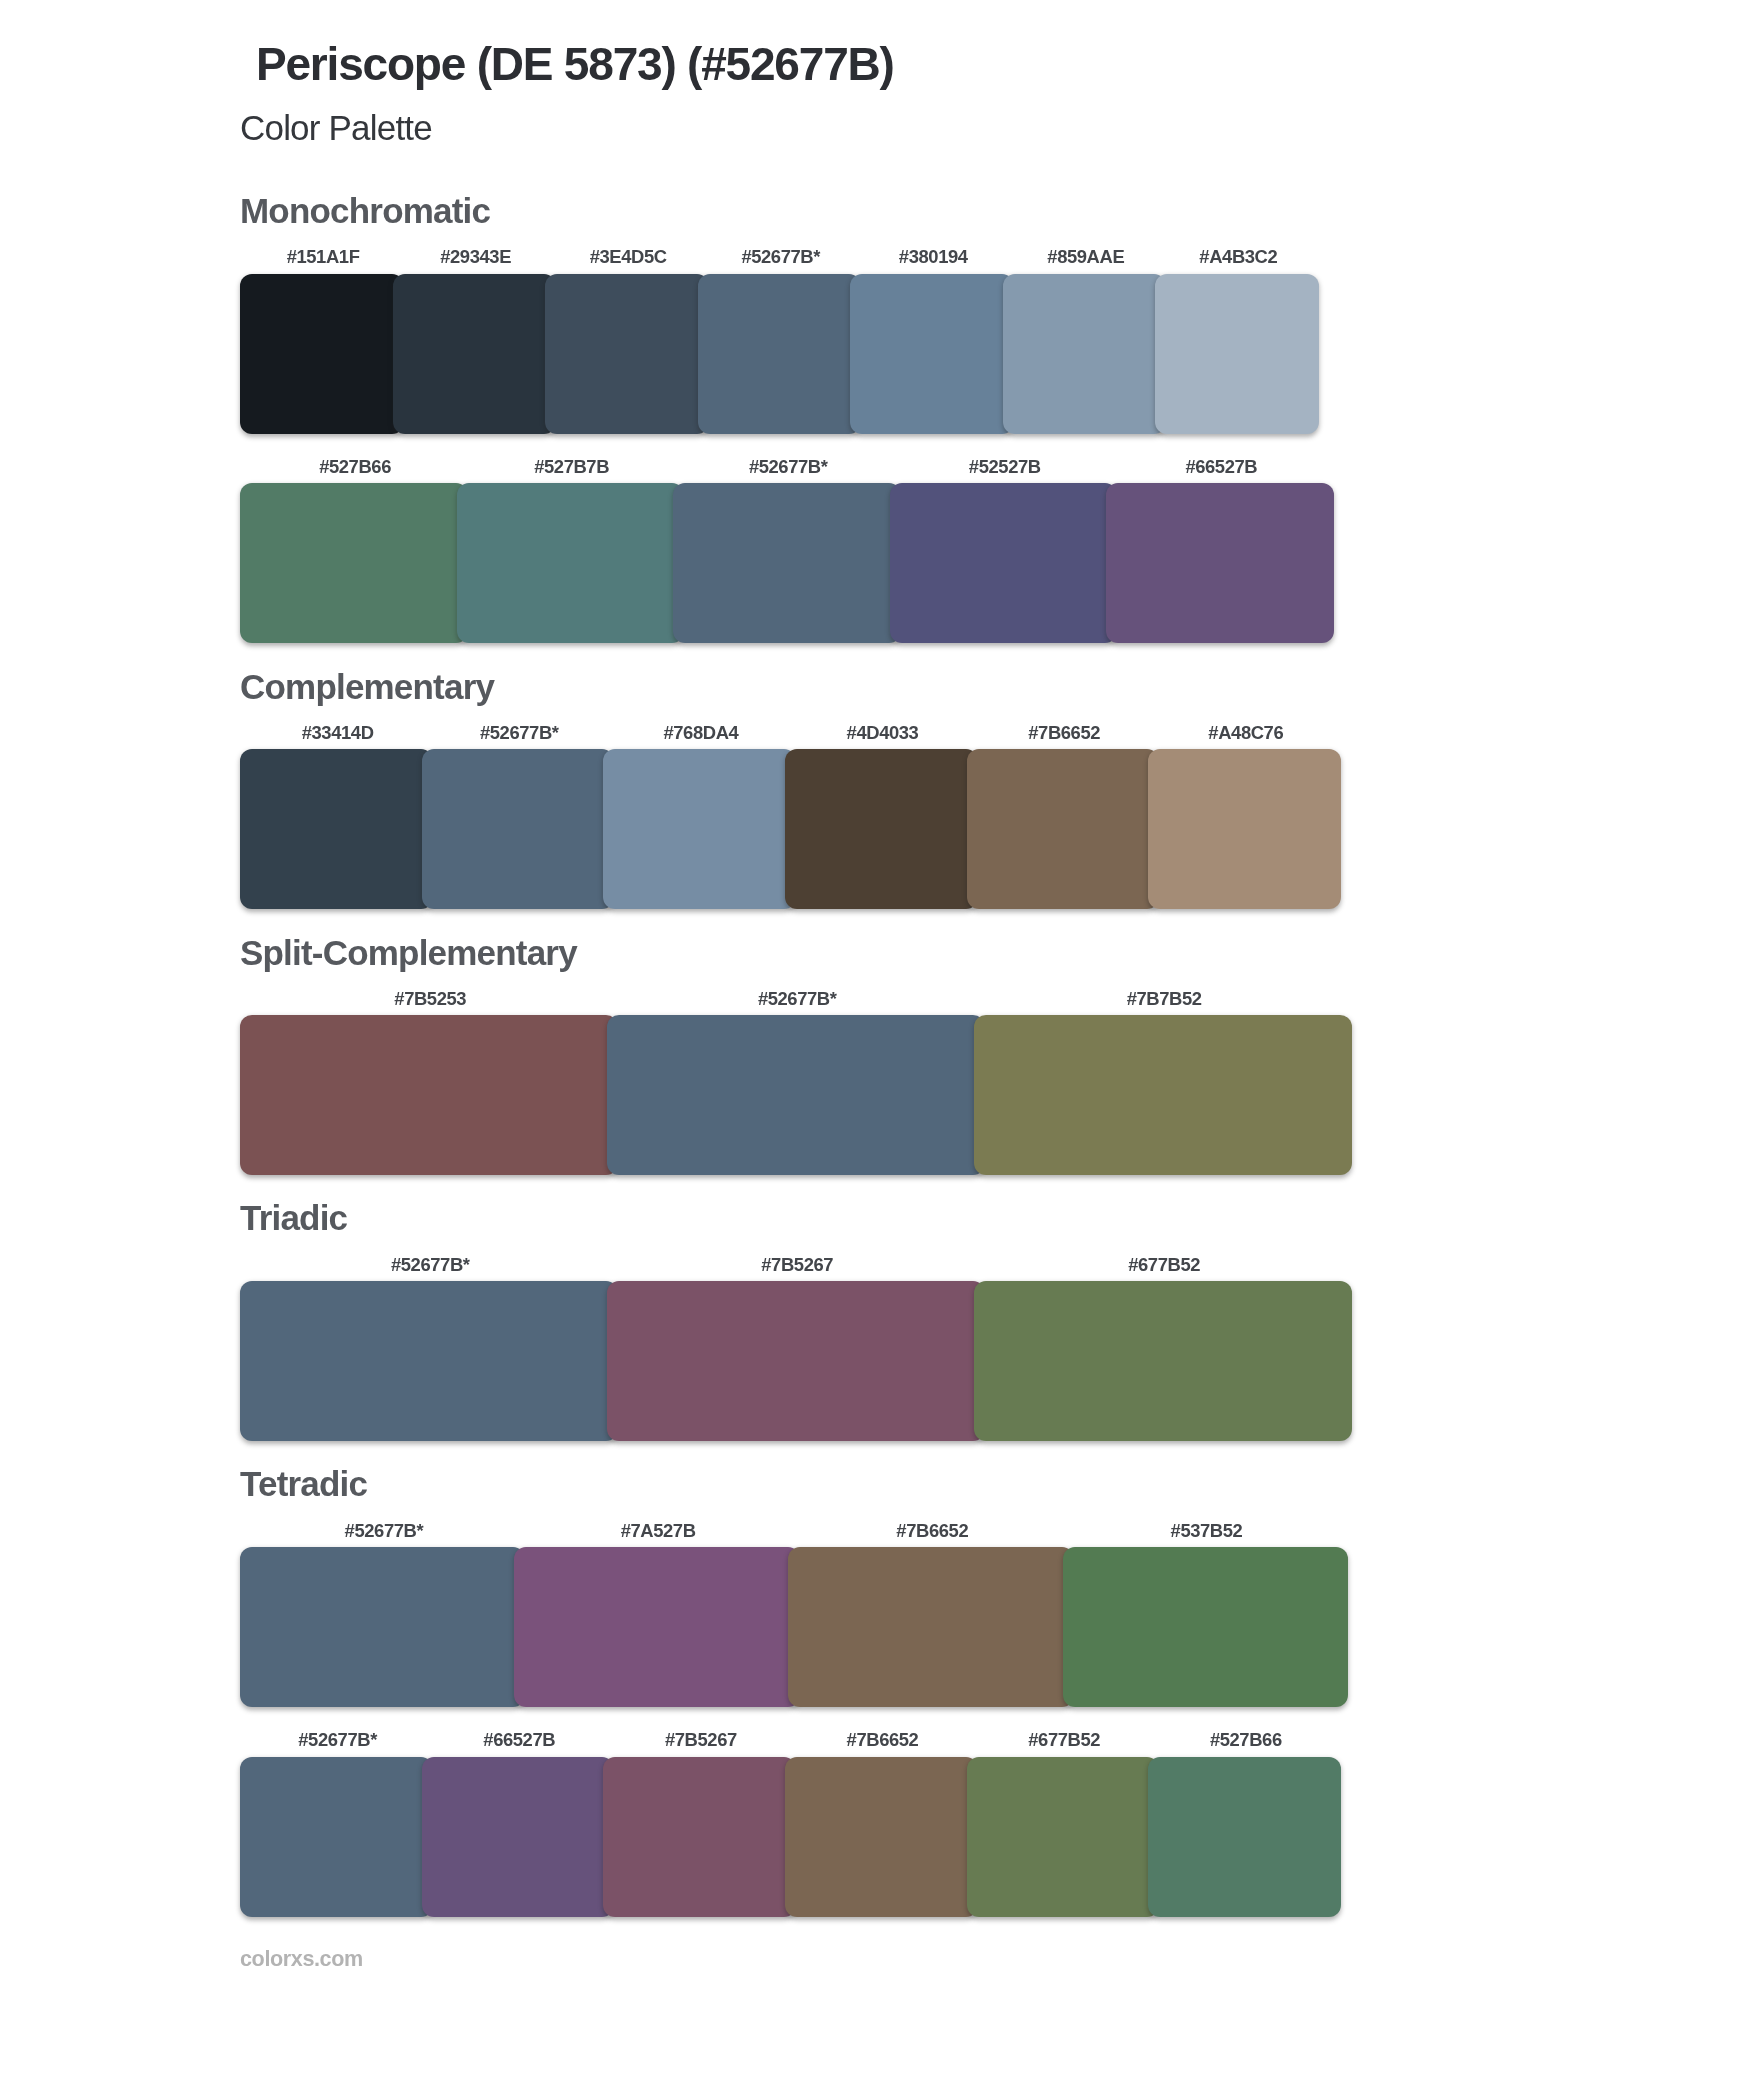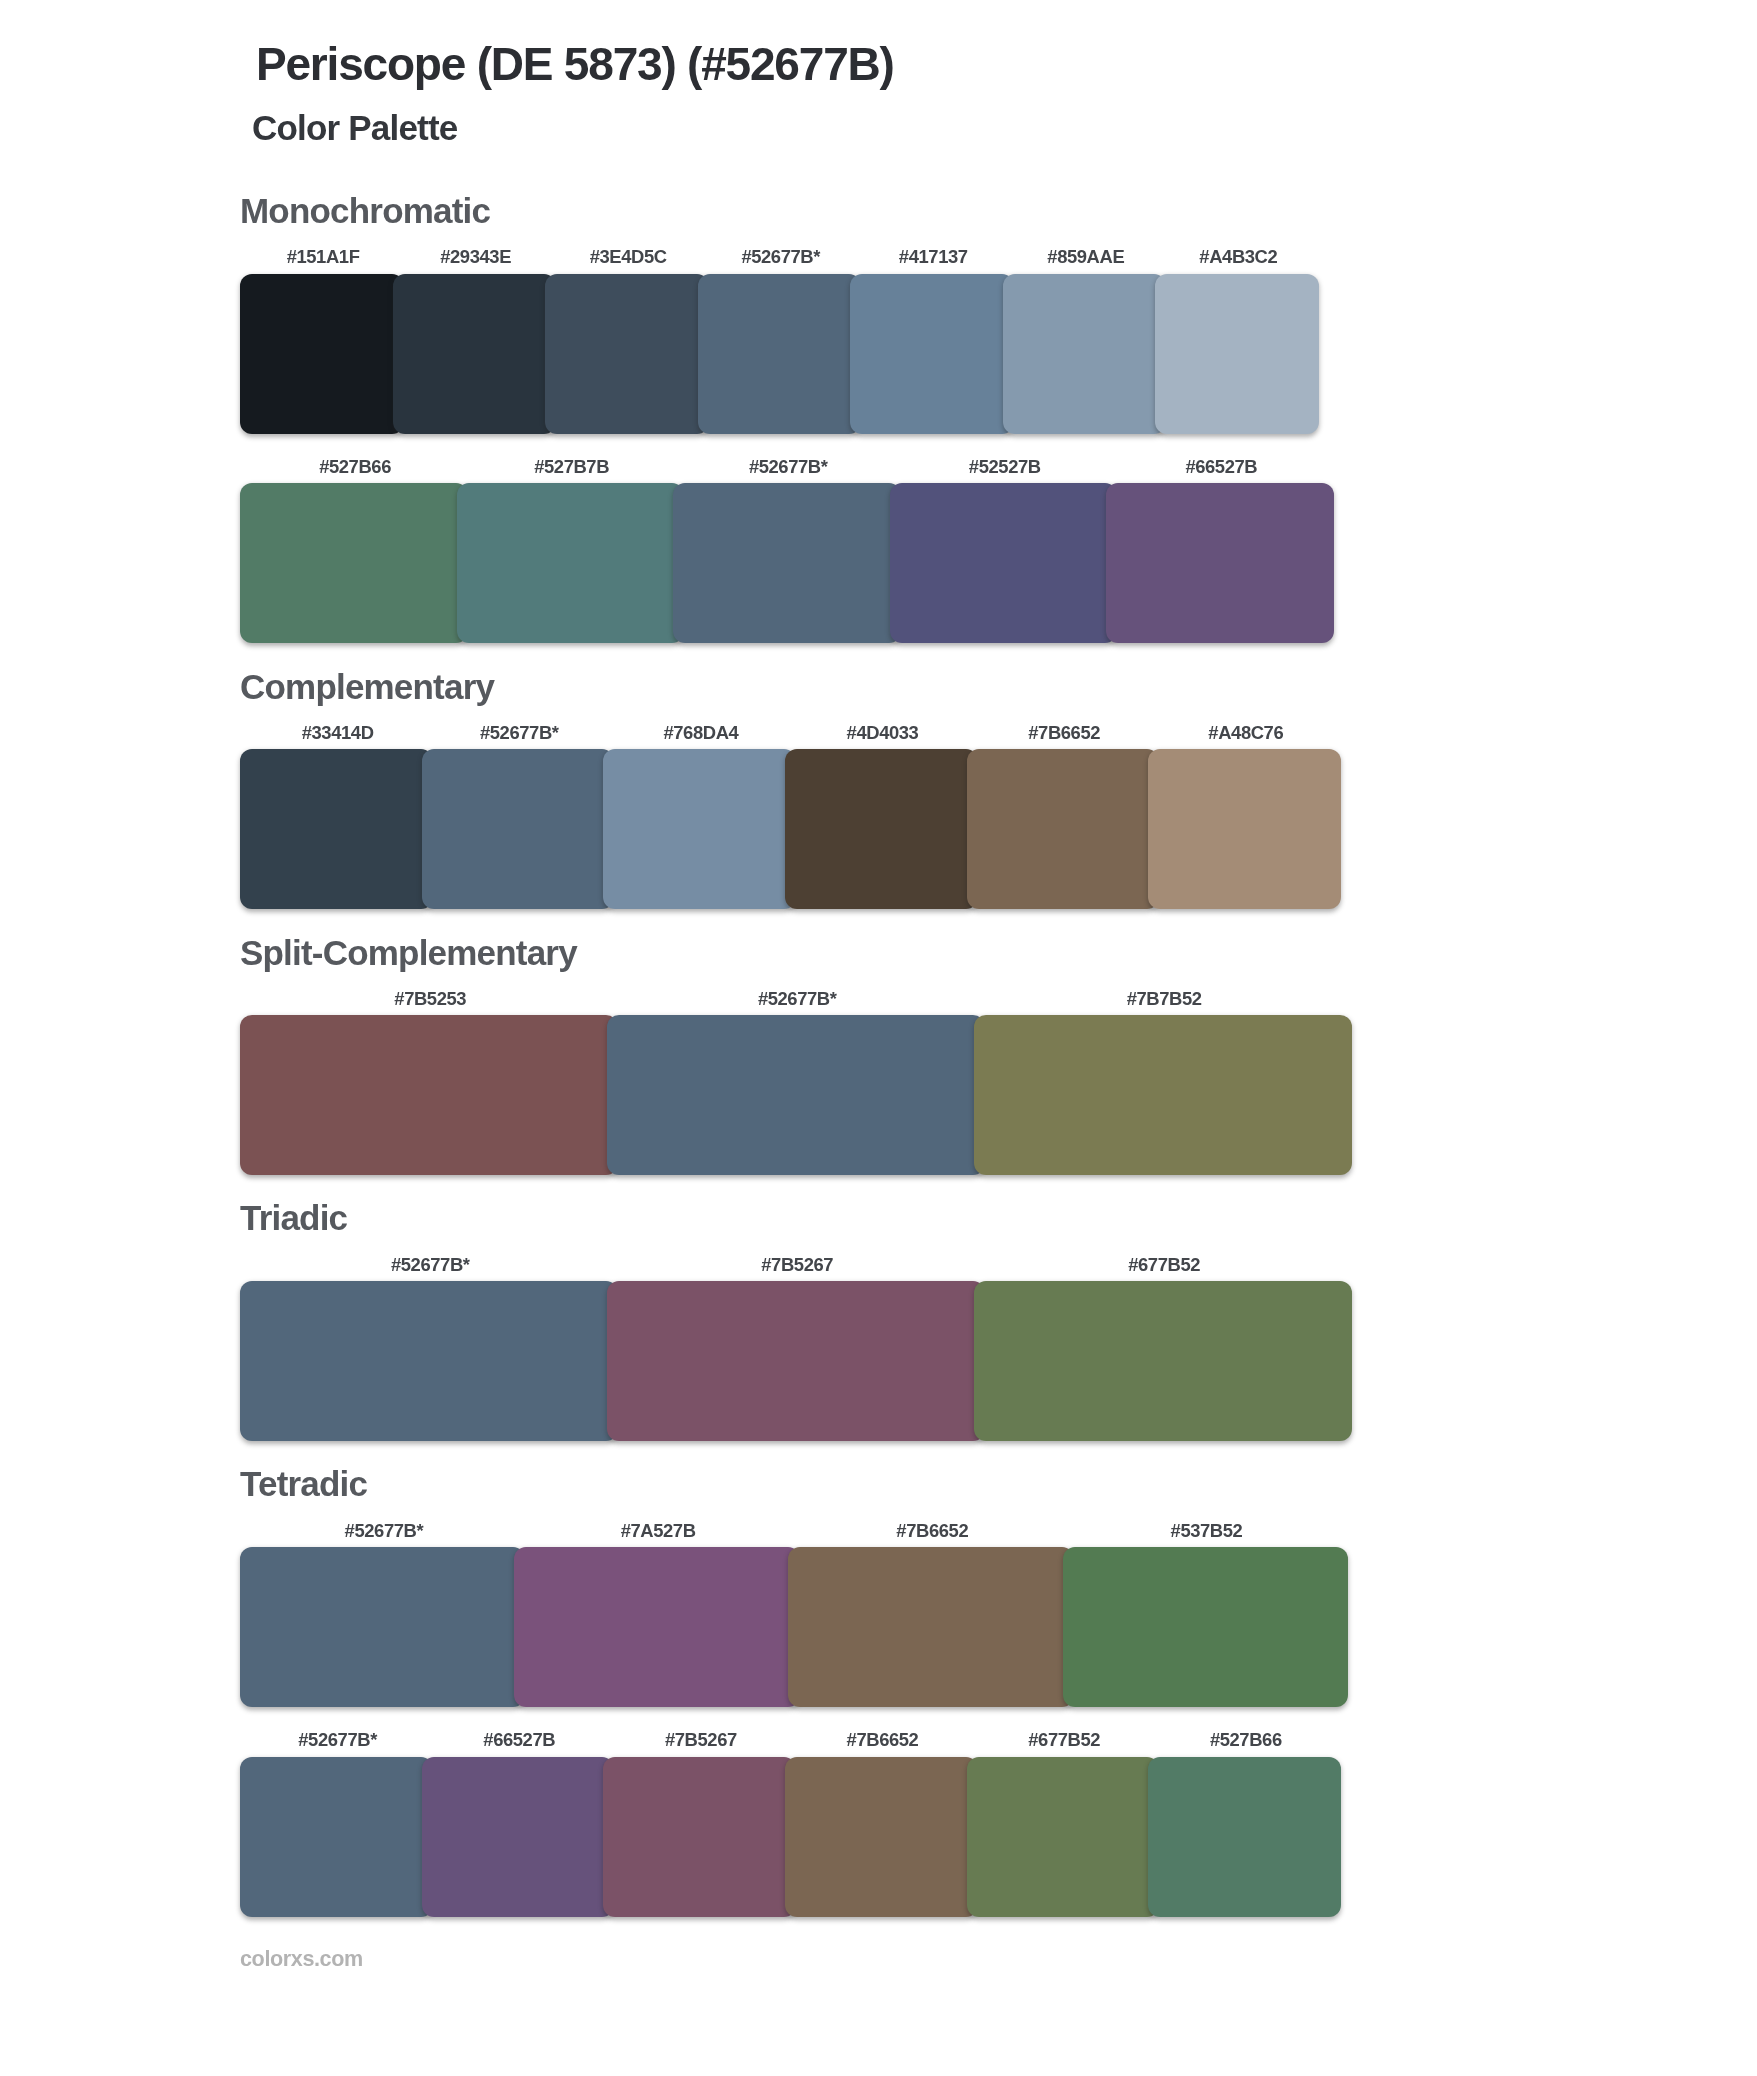--- a/index.html
+++ b/index.html
@@ -15,22 +15,22 @@
     width:1757px;height:2077px;background:#ffffff;
     font-family:"Liberation Sans",sans-serif;
     position:relative;overflow:hidden;
   }
   .content{padding:21px 0 0 240px}
   .page-title{
     font-size:46px;line-height:54px;font-weight:700;
     color:var(--title-color);margin:16px;letter-spacing:-1.2px;
   }
   .page-subtitle{
-    font-size:35px;line-height:42px;font-weight:700;
-    color:var(--subtitle-color);margin:8px 12px 0;letter-spacing:-0.8px;
+    font-size:35px;line-height:42px;font-weight:400;
+    color:var(--subtitle-color);margin:8px 0 0;letter-spacing:-0.8px;
   }
   .palette-section{margin-top:22.4px}
   .palette-section:first-child{margin-top:41px}
   .section-heading{
     font-size:35px;line-height:42px;font-weight:700;
     color:var(--heading-color);margin:0 0 14.4px;letter-spacing:-0.8px;
   }
   .labels-row{display:flex;margin-bottom:4.8px;height:22.4px}
   .label-cell{
     flex:1;font-size:18.4px;line-height:22.4px;font-weight:700;
@@ -60,21 +60,21 @@
   <h2 class="page-subtitle">Color Palette</h2>
 
   <div id="sections">
   <section class="palette-section">
     <h2 class="section-heading">Monochromatic</h2>
     <div class="labels-row w7">
           <div class="label-cell">#151A1F</div>
           <div class="label-cell">#29343E</div>
           <div class="label-cell">#3E4D5C</div>
           <div class="label-cell">#52677B*</div>
-          <div class="label-cell">#417137</div>
+          <div class="label-cell">#380194</div>
           <div class="label-cell">#859AAE</div>
           <div class="label-cell">#A4B3C2</div>
         </div>
     <div class="swatch-row w7">
           <div class="swatch" style="background: rgb(21, 26, 31);"></div>
           <div class="swatch" style="background: rgb(41, 52, 62);"></div>
           <div class="swatch" style="background: rgb(62, 77, 92);"></div>
           <div class="swatch" style="background: rgb(82, 103, 123);"></div>
           <div class="swatch" style="background: rgb(103, 129, 153);"></div>
           <div class="swatch" style="background: rgb(133, 154, 174);"></div>

